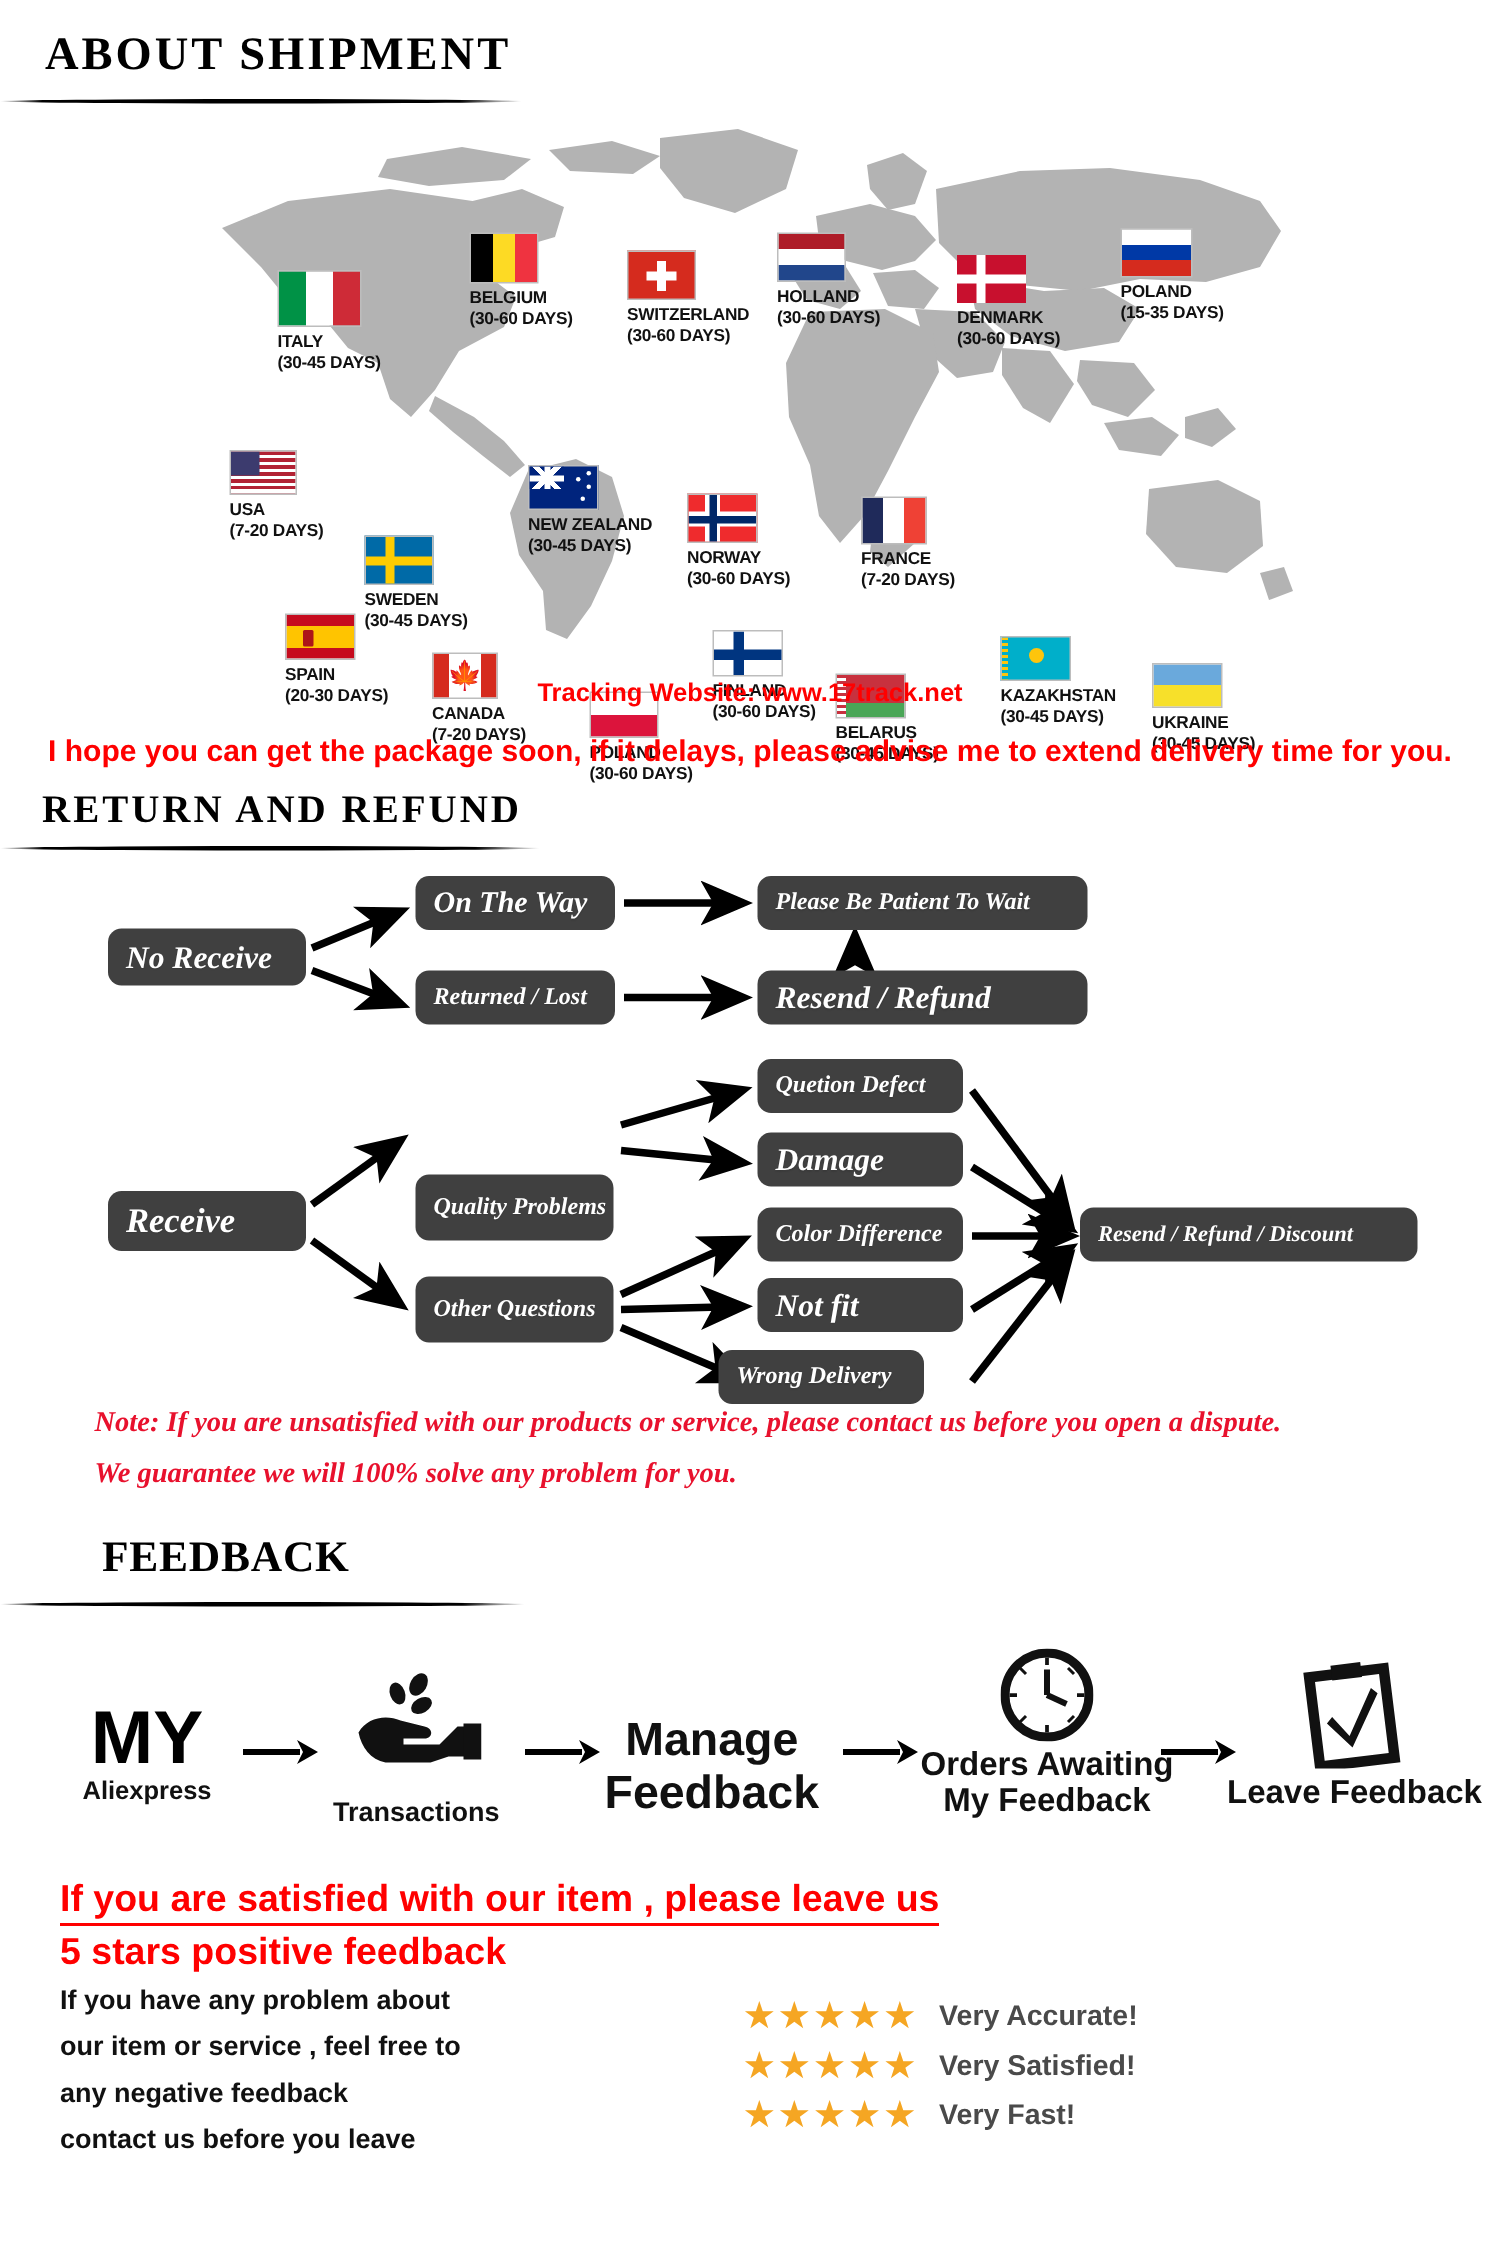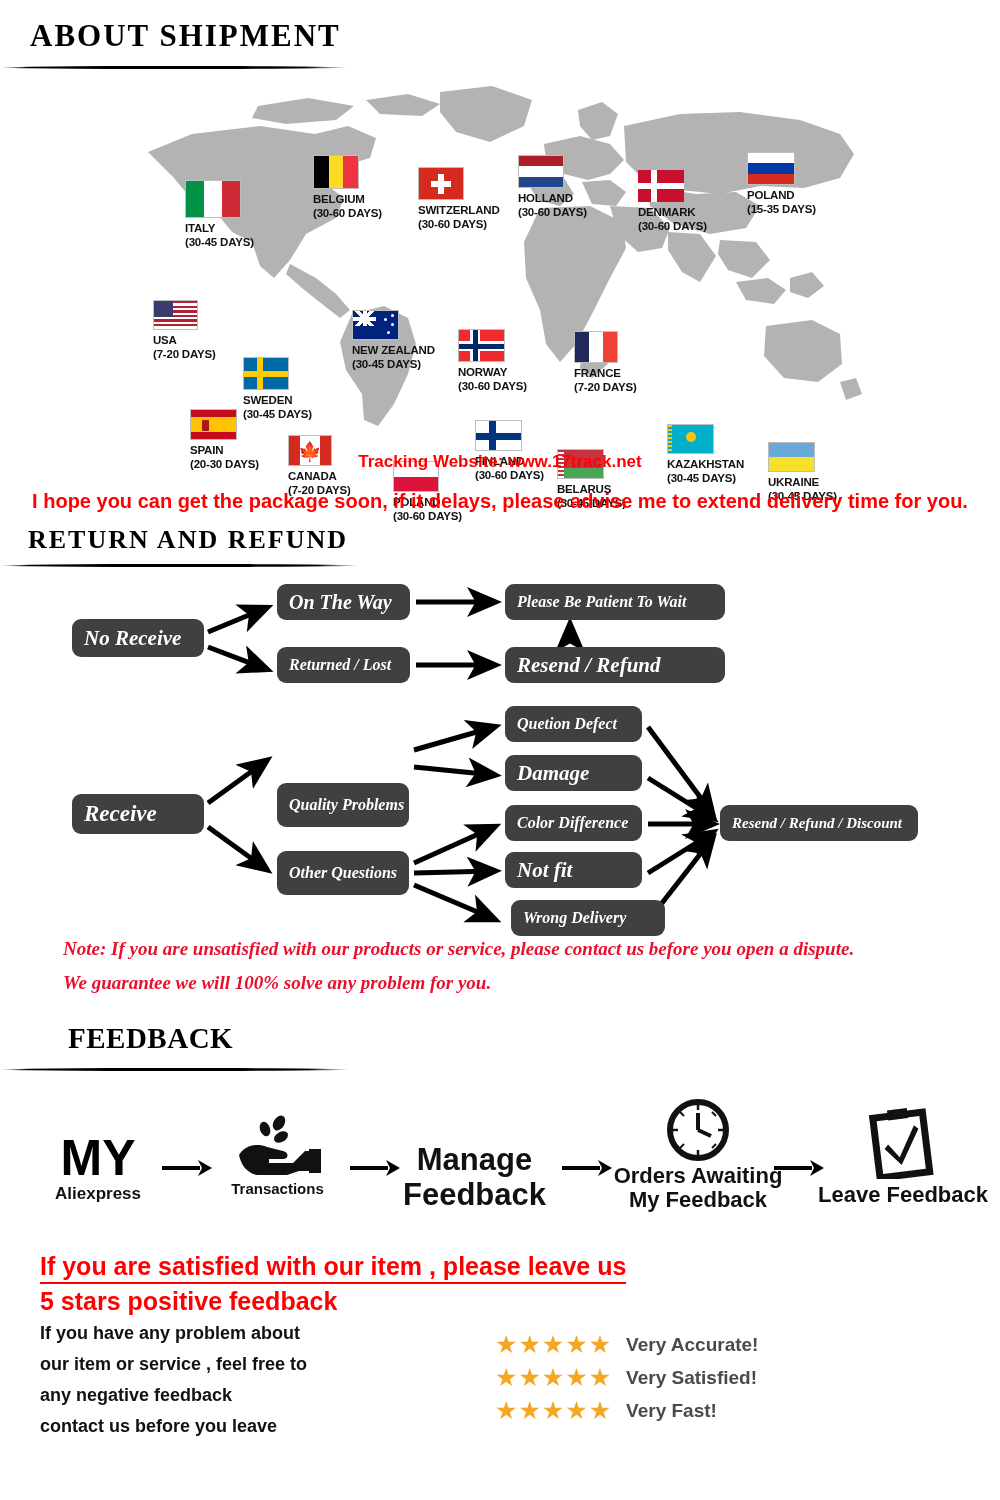--- a/index.html
+++ b/index.html
@@ -397,24 +397,24 @@
     </div>
   <div class="node" style="left:505px;top:180px;width:137px;height:36px;font-size:21px;">
       <span>Damage</span>
     </div>
   <div class="node" style="left:505px;top:230px;width:137px;height:36px;font-size:16px;">
       <span>Color Difference</span>
     </div>
   <div class="node" style="left:505px;top:277px;width:137px;height:36px;font-size:21px;">
       <span>Not fit</span>
     </div>
-  <div class="node" style="left:511px;top:325px;width:154px;height:36px;font-size:16px;">
+  <div class="node" style="left:479px;top:325px;width:137px;height:36px;font-size:16px;">
       <span>Wrong Delivery</span>
     </div>
-  <div class="node" style="left:720px;top:230px;width:198px;height:36px;font-size:15px;">
+  <div class="node" style="left:720px;top:230px;width:225px;height:36px;font-size:15px;">
       <span>Resend / Refund / Discount</span>
     </div>
 </div>
 
 <div class="note-red" id="note-line1">Note: If you are unsatisfied with our products or service, please contact us before you open a dispute.</div>
 <div class="note-red" id="note-line2">We guarantee we will 100% solve any problem for you.</div>
 
 <div class="section-title" id="feedback-heading">FEEDBACK</div>
 <div class="divider" id="feedback-divider"></div>
 
@@ -431,21 +431,21 @@
   </svg>
 
   <div class="fb-step" style="left:210px;top:20px;width:135px;">
     <svg width="86" height="62" viewBox="0 0 86 62" style="display:block;margin:0 auto;">
       <ellipse cx="44" cy="8" rx="5.5" ry="8" transform="rotate(30 44 8)" fill="#111"></ellipse>
       <ellipse cx="30" cy="14" rx="5" ry="7.5" transform="rotate(-20 30 14)" fill="#111"></ellipse>
       <ellipse cx="46" cy="22" rx="5" ry="7.5" transform="rotate(60 46 22)" fill="#111"></ellipse>
       <path d="M4,40 C10,30 22,28 32,32 L48,36 C54,37 54,44 48,44 L34,44 L34,48 L58,48 L70,36 L78,36 L78,56 L64,56 L52,60 L22,60 C12,58 6,50 4,40 Z" fill="#111"></path>
       <rect x="74" y="34" width="12" height="24" fill="#111"></rect>
     </svg>
-    <div class="fb-caption" style="font-size:15px;margin-top:4px;">Transactions</div>
+    <div class="fb-caption" style="font-size:18px;margin-top:22px;">Transactions</div>
   </div>
 
   <svg class="fb-arrow" style="left:348px;top:62px;width:52px;height:22px;" viewBox="0 0 52 22">
     <line x1="2" y1="11" x2="40" y2="11" stroke="#000" stroke-width="4"></line>
     <path d="M38,3 L52,11 L38,19 L42,11 Z" fill="#000"></path>
   </svg>
 
   <div class="fb-step" style="left:392px;top:48px;width:165px;">
     <div class="fb-caption" style="font-size:31px;line-height:1.12;text-align:center;">
       <span>Manage</span><br>

